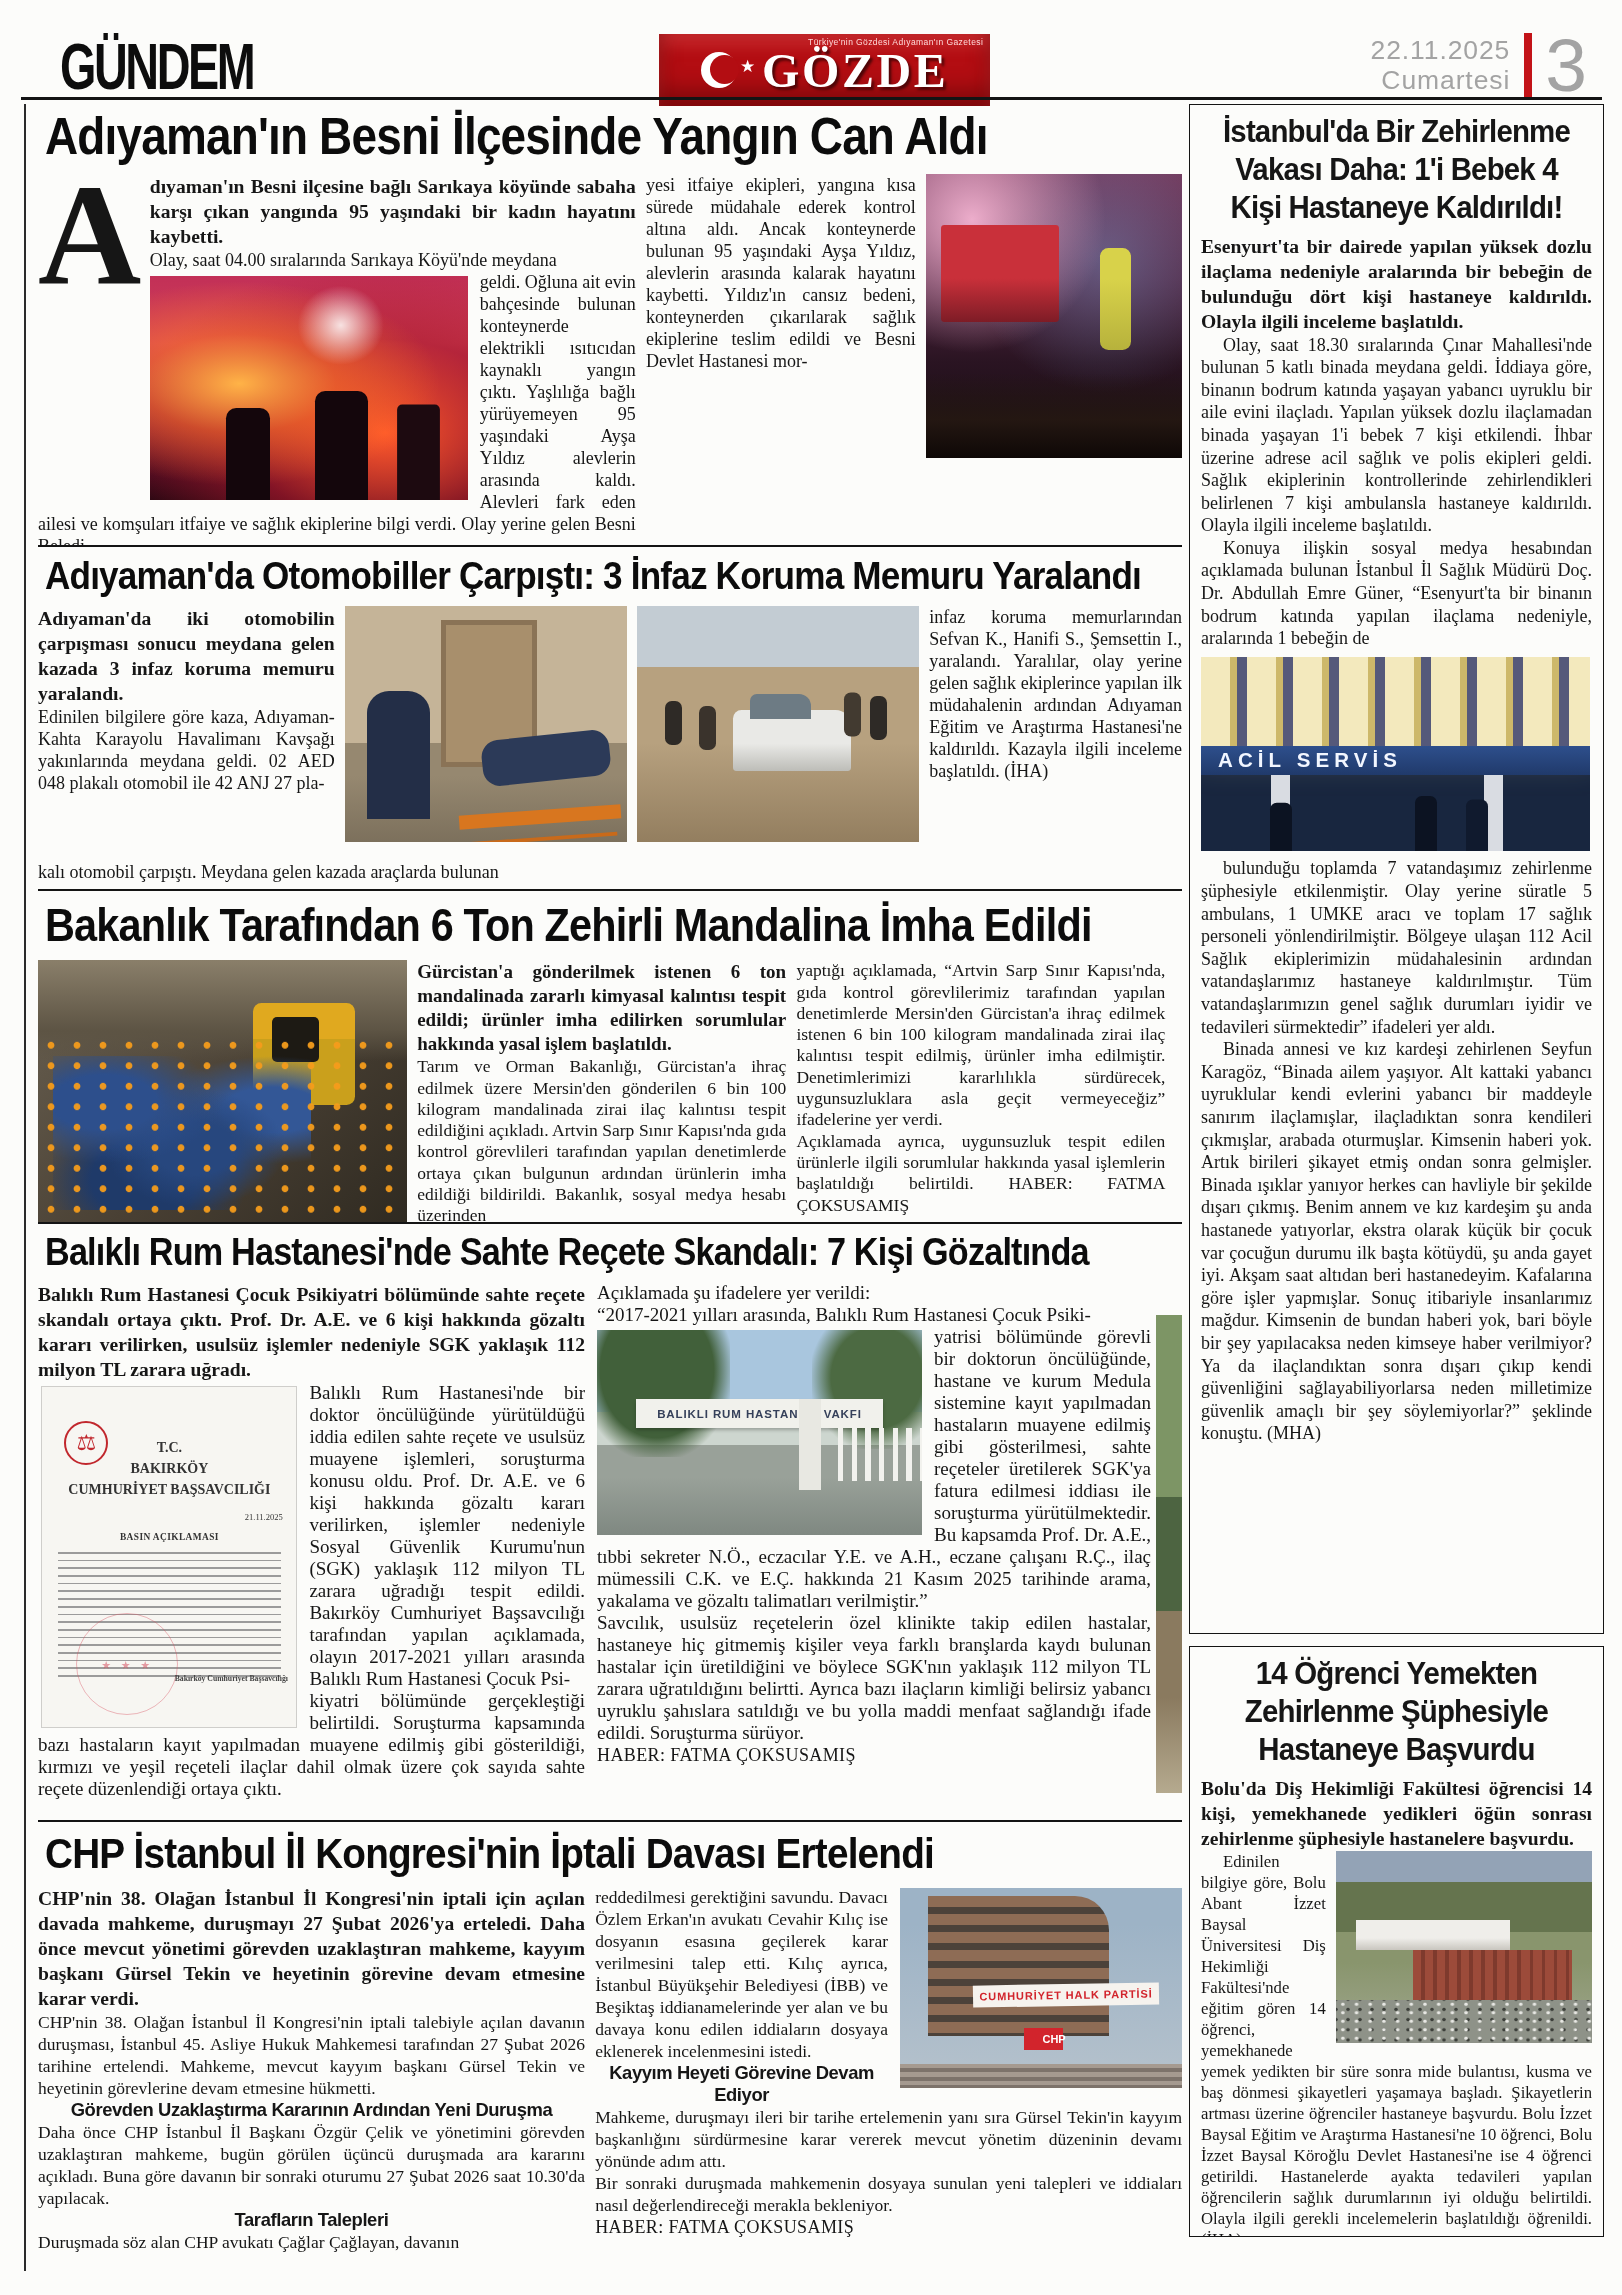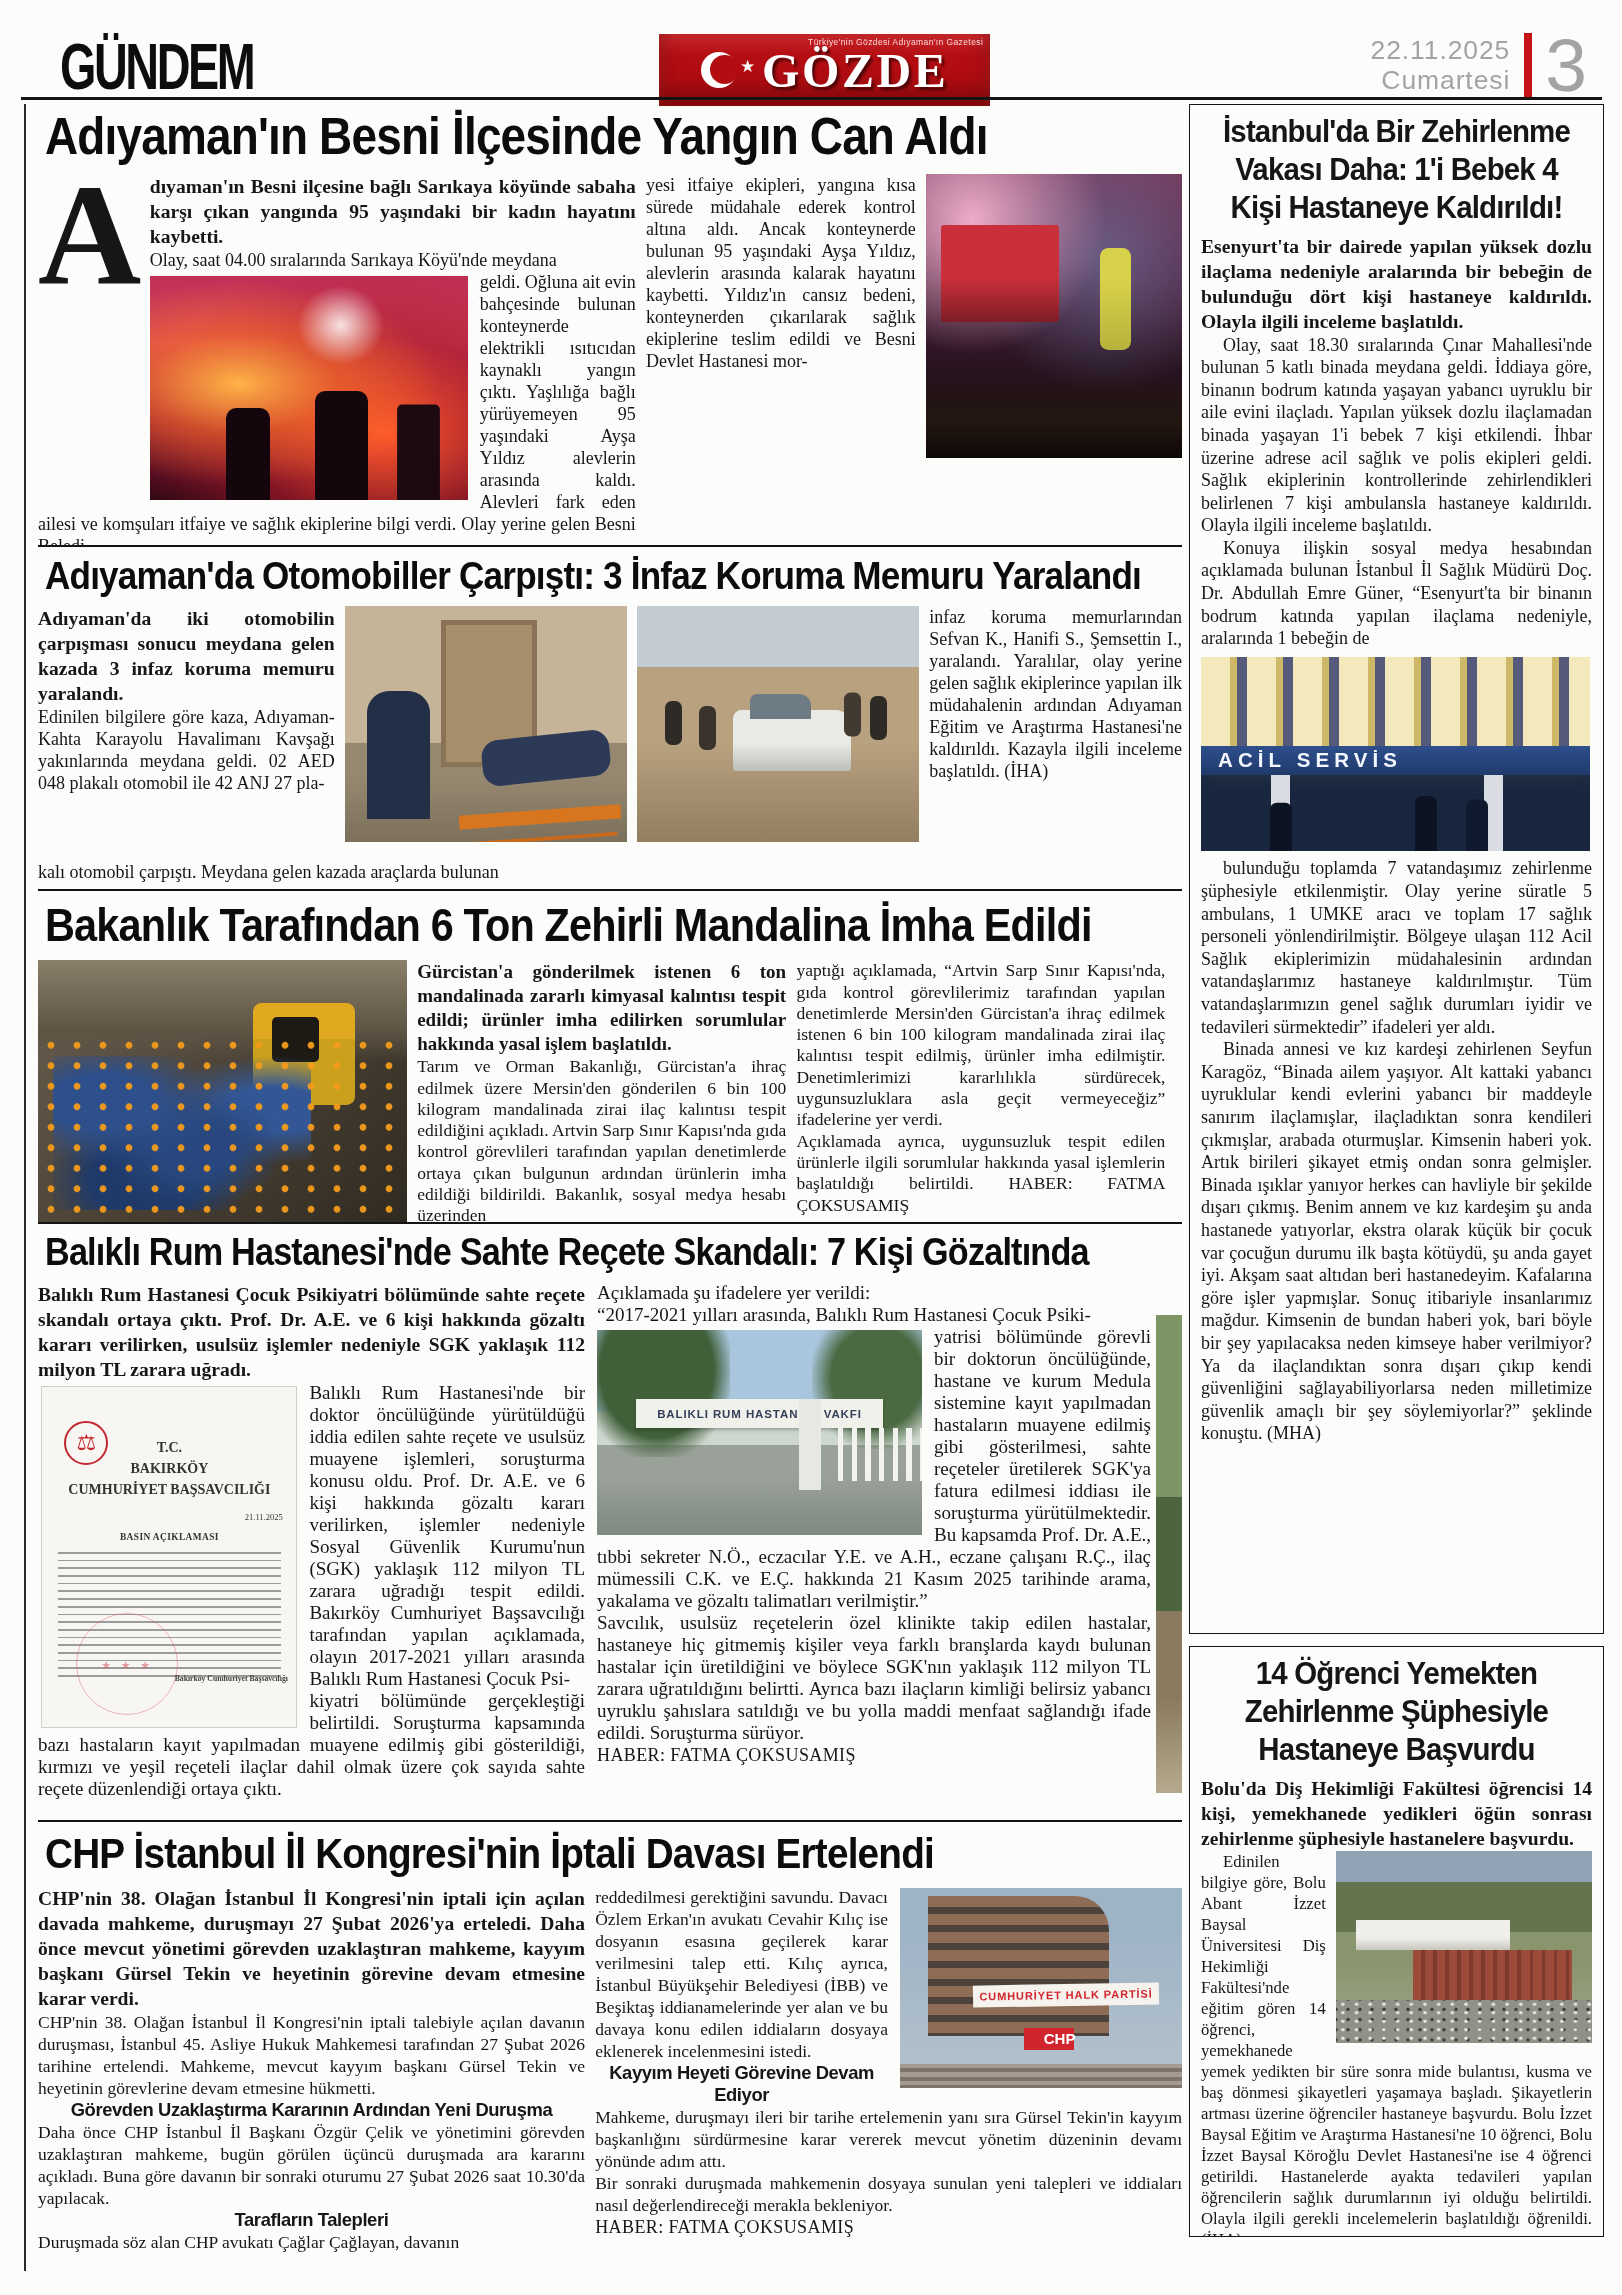--- a/index.html
+++ b/index.html
@@ -160,22 +160,22 @@
   .a5-right { flex:1; }
   #a5 .bt { font-size:17.5px; line-height:22px; }
   .ph-chp { float:right; width:282px; height:200px; margin:1.7px 0 6.8px 12px;
       background:linear-gradient(180deg,#9db3c6 0 18%, #b6c2cc 100%); }
   .ph-chp .bld { position:absolute; left:10%; top:4%; width:64%; height:70%; border-radius:0 34px 0 0;
       background:repeating-linear-gradient(180deg,#8e6c55 0 11px, #4c423a 11px 18px); }
   .ph-chp .banner { position:absolute; left:26%; top:48%; width:66%; height:22px; background:#f6f3ee;
       transform:rotate(-1deg); display:flex; align-items:center; justify-content:center; }
   .ph-chp .banner span { font-family:"Liberation Sans", sans-serif; font-weight:bold;
       font-size:11px; letter-spacing:0.9px; color:#d2242c; }
-  .ph-chp .chpbox { position:absolute; left:44%; top:70%; width:50px; height:22px; background:#d2242c;
-      color:#fff; font-family:"Liberation Sans", sans-serif; font-weight:bold; font-size:15px;
+  .ph-chp .chpbox { position:absolute; left:44%; top:70%; width:39px; height:22px; background:#d2242c;
+      color:#fff; font-family:"Liberation Sans", sans-serif; font-weight:bold; font-size:11px;
       display:flex; align-items:center; justify-content:center;padding-left:21px; }
   .ph-chp .stairs { position:absolute; left:0; bottom:0; width:100%; height:12%;
       background:repeating-linear-gradient(180deg,#a59a90 0 4.3px, #7d736b 4.3px 8.5px); }
 
   
   .sbox { position:absolute; left:1189px; width:415px; border:1.7px solid #141414;
           background:#fcfcfa; padding:6.8px 11px; overflow:hidden; }
   #sb1 { top:104px; height:1530px; }
   #sb2 { top:1646px; height:591px; }
   .sbox h2 { font-family:"Liberation Sans", sans-serif; font-weight:bold; font-size:32px;

